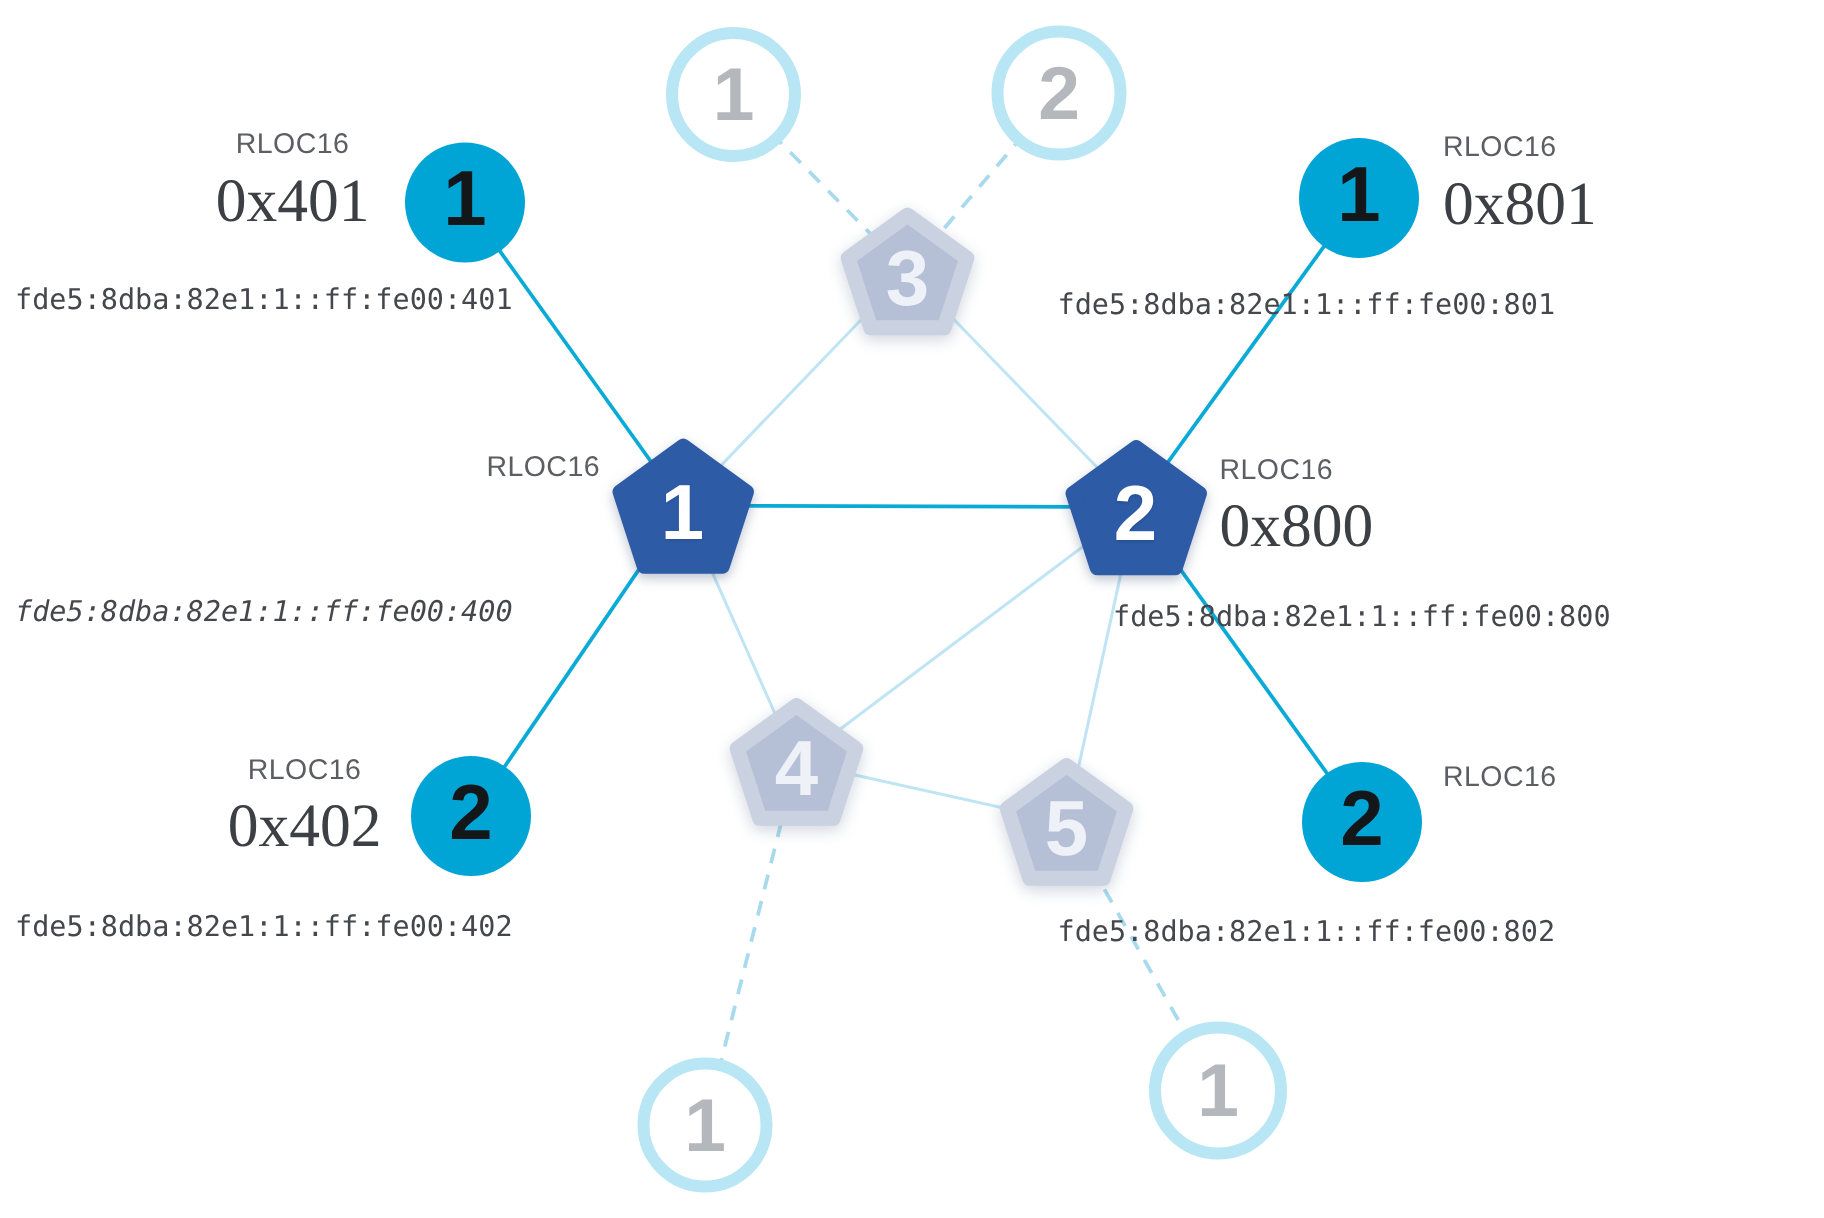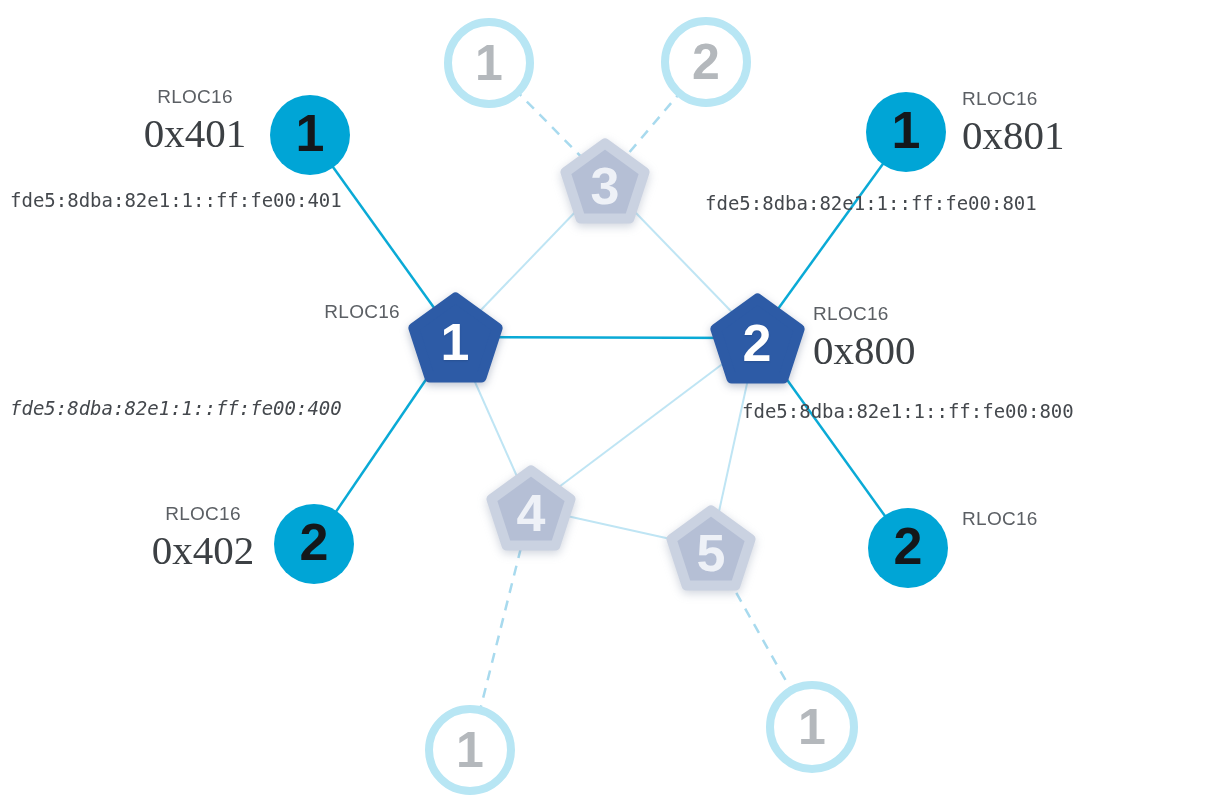--- a/index.html
+++ b/index.html
@@ -153,17 +153,19 @@
   <div class="lblcol align-left col-mr">
     <div class="rloc-title">RLOC16</div>
     <div class="rloc-hex">0x800</div>
   </div>
   <div class="ipv6 ip-mr">fde5:8dba:82e1:1::ff:fe00:800</div>
 
   <div class="lblcol align-center col-bl">
     <div class="rloc-title">RLOC16</div>
     <div class="rloc-hex">0x402</div>
   </div>
+  <div class="ipv6 ip-bl">fde5:8dba:82e1:1::ff:fe00:402</div>
 
   <div class="lblcol align-left col-br">
     <div class="rloc-title">RLOC16</div>
   </div>
+  <div class="ipv6 ip-br">fde5:8dba:82e1:1::ff:fe00:802</div>
 </div>
 
 </body></html>

